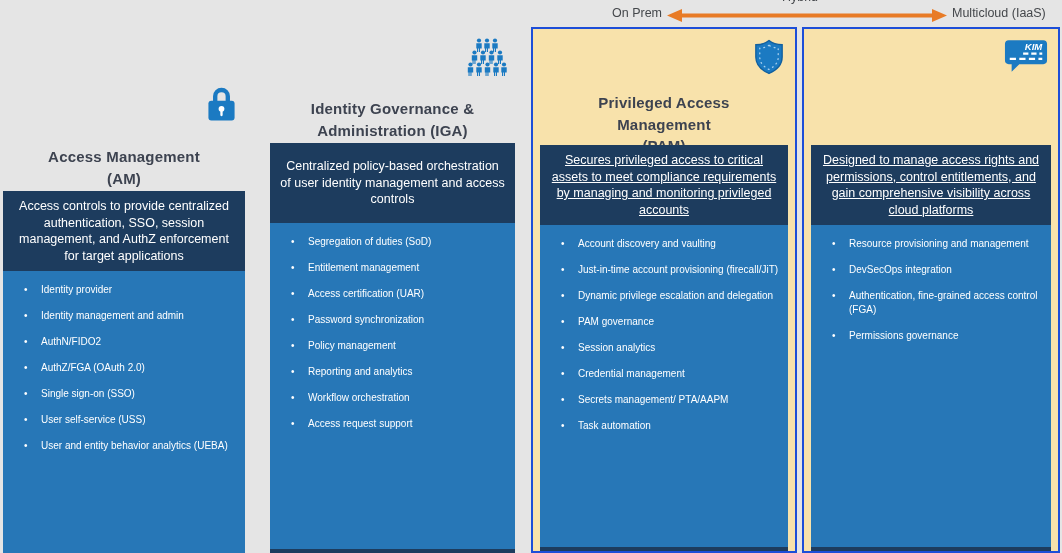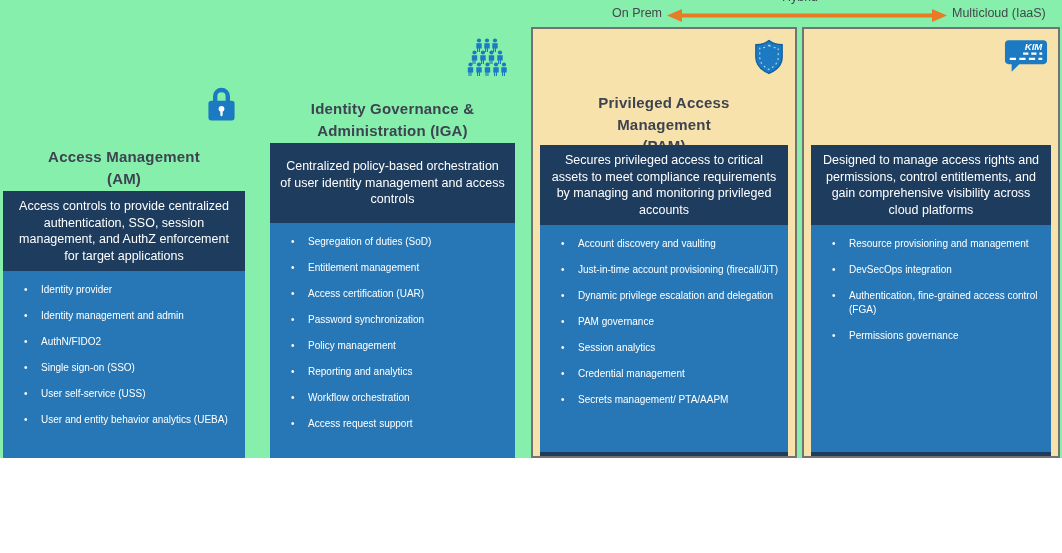--- a/index.html
+++ b/index.html
@@ -1,36 +1,36 @@
 <!DOCTYPE html>
 <html><head>
 <meta charset="utf-8">
 <style>
   html,body { margin:0; padding:0; background:#ffffff; }
   .canvas {
-    position:relative; width:1062px; height:458px; background:#86efac;
+    position:relative; width:1062px; height:553px; background:#e5e5e5;
     font-family:"Liberation Sans", sans-serif; overflow:hidden;
   }
 
   
   .top-axis { position:absolute; left:0; top:0; width:1062px; height:27px; overflow:hidden; }
   .axis-label { position:absolute; font-size:12.5px; color:#44474b; white-space:nowrap; }
   .axis-label.hybrid { left:800px; top:-10px; transform:translateX(-50%); }
   .axis-label.onprem { right:400px; top:6px; }
   .axis-label.multicloud { left:952px; top:6px; }
   .axis-arrow { position:absolute; left:666px; top:8px; }
 
   
   .colwrap { position:absolute; top:0; height:553px; }
   .col1 { left:3px;  width:242px;margin-top:48px; }
   .col2 { left:270px; width:245px; }
 
   .panel {
     position:absolute; top:27px; bottom:0; box-sizing:border-box;
-    background:#f8e2ab; border:2px solid #737373;
+    background:#f8e2ab; border:2px solid #1d4ed8;
   }
   .panel3 { left:531px; width:266px; }
   .panel4 { left:802px; width:258px; }
 
   .icon-row { position:absolute; line-height:0; }
   .colwrap .icon-row { top:38px; right:8px; }
   .panel  .icon-row { top:10px; right:10px; }
 
   .col-title {
     position:absolute; left:0; right:0; text-align:center;
@@ -39,21 +39,21 @@
   }
   .colwrap .col-title { top:86px; }
   .panel  .col-title { top:51px; }
 
   .desc-box {
     position:absolute; background:#1d3c5e; color:#ffffff; box-sizing:border-box;
     display:flex; align-items:center; justify-content:center; text-align:center;
     font-size:12.5px; line-height:1.32; padding:4px 10px;
   }
   .colwrap .desc-box { left:0; right:0; top:143px; height:80px; }
-  .panel  .desc-box { left:7px; right:7px; top:116px; height:80px; }
+  .panel  .desc-box { left:7px; right:7px; top:116px; height:80px;text-decoration:underline; }
 
   .list-box { position:absolute; background:#2777b7; overflow:hidden; }
   .colwrap .list-box { left:0; right:0; top:223px; bottom:4px; }
   .panel  .list-box { left:7px; right:7px; top:196px; bottom:4px; }
 
   .footer-strip { position:absolute; height:4px; bottom:0; background:#1d3c5e; }
   .colwrap .footer-strip { left:0; right:0; }
   .panel  .footer-strip { left:7px; right:7px; }
 
   ul.items { margin:0; padding:12px 8px 0 21px; list-style:none; }
@@ -94,20 +94,21 @@
 (AM)</h2>
     <div class="desc-box">
       <span>Access controls to provide centralized authentication, SSO, session management, and AuthZ enforcement for target applications</span>
     </div>
     <div class="list-box">
       <ul class="items">
 
       <li><span>Identity provider</span></li>
           <li><span>Identity management and admin</span></li>
           <li><span>AuthN/FIDO2</span></li>
+          <li><span>AuthZ/FGA (OAuth 2.0)</span></li>
           <li><span>Single sign-on (SSO)</span></li>
           <li><span>User self-service (USS)</span></li>
           <li><span>User and entity behavior analytics (UEBA)</span></li>
         </ul>
     </div>
     <div class="footer-strip"></div>
   </section>
 
   <section class="colwrap col2">
     <div class="icon-row">
@@ -169,20 +170,21 @@
     <div class="list-box">
       <ul class="items">
 
       <li><span>Account discovery and vaulting</span></li>
           <li><span>Just-in-time account provisioning (firecall/JiT)</span></li>
           <li><span>Dynamic privilege escalation and delegation</span></li>
           <li><span>PAM governance</span></li>
           <li><span>Session analytics</span></li>
           <li><span>Credential management</span></li>
           <li><span>Secrets management/ PTA/AAPM</span></li>
+          <li><span>Task automation</span></li>
         </ul>
     </div>
     <div class="footer-strip"></div>
   </section>
 
   <section class="panel panel4">
     <div class="icon-row">
       <svg class="ic" width="44" height="37" viewBox="0 0 46 38">
         <path d="M5 1 H41 a4 4 0 0 1 4 4 V22 a4 4 0 0 1 -4 4 H16 L8 34 V26 H5 a4 4 0 0 1 -4 -4 V5 a4 4 0 0 1 4 -4 Z" fill="#1b7ac2"></path>
         <text x="40" y="11.5" text-anchor="end" font-size="10" font-style="italic" font-weight="bold" font-family="Liberation Sans, sans-serif" fill="#ffffff">KIM</text>

